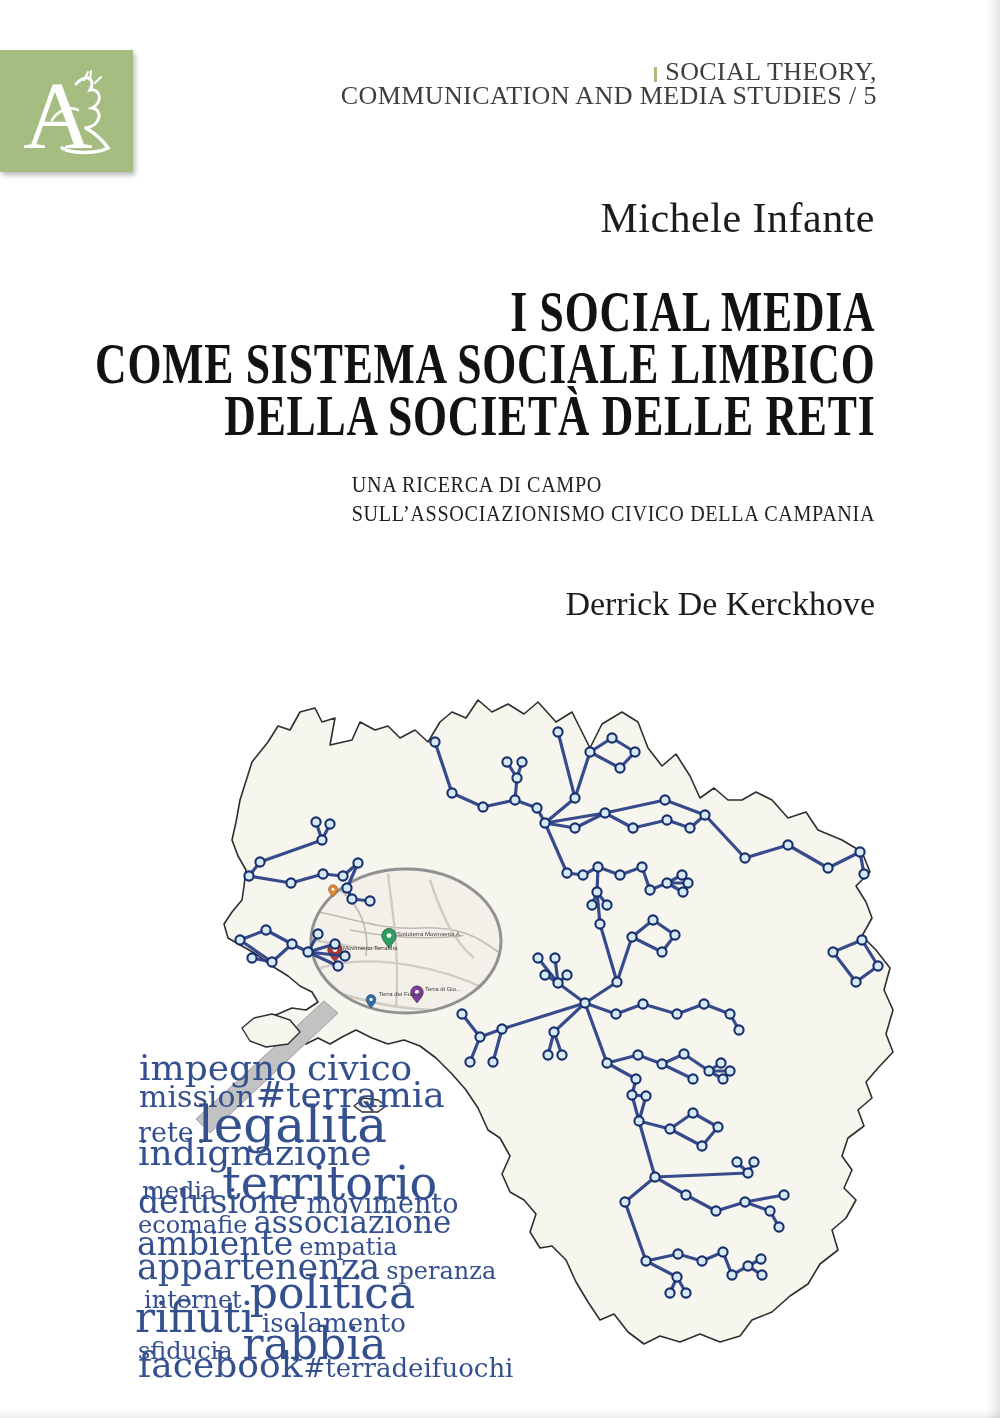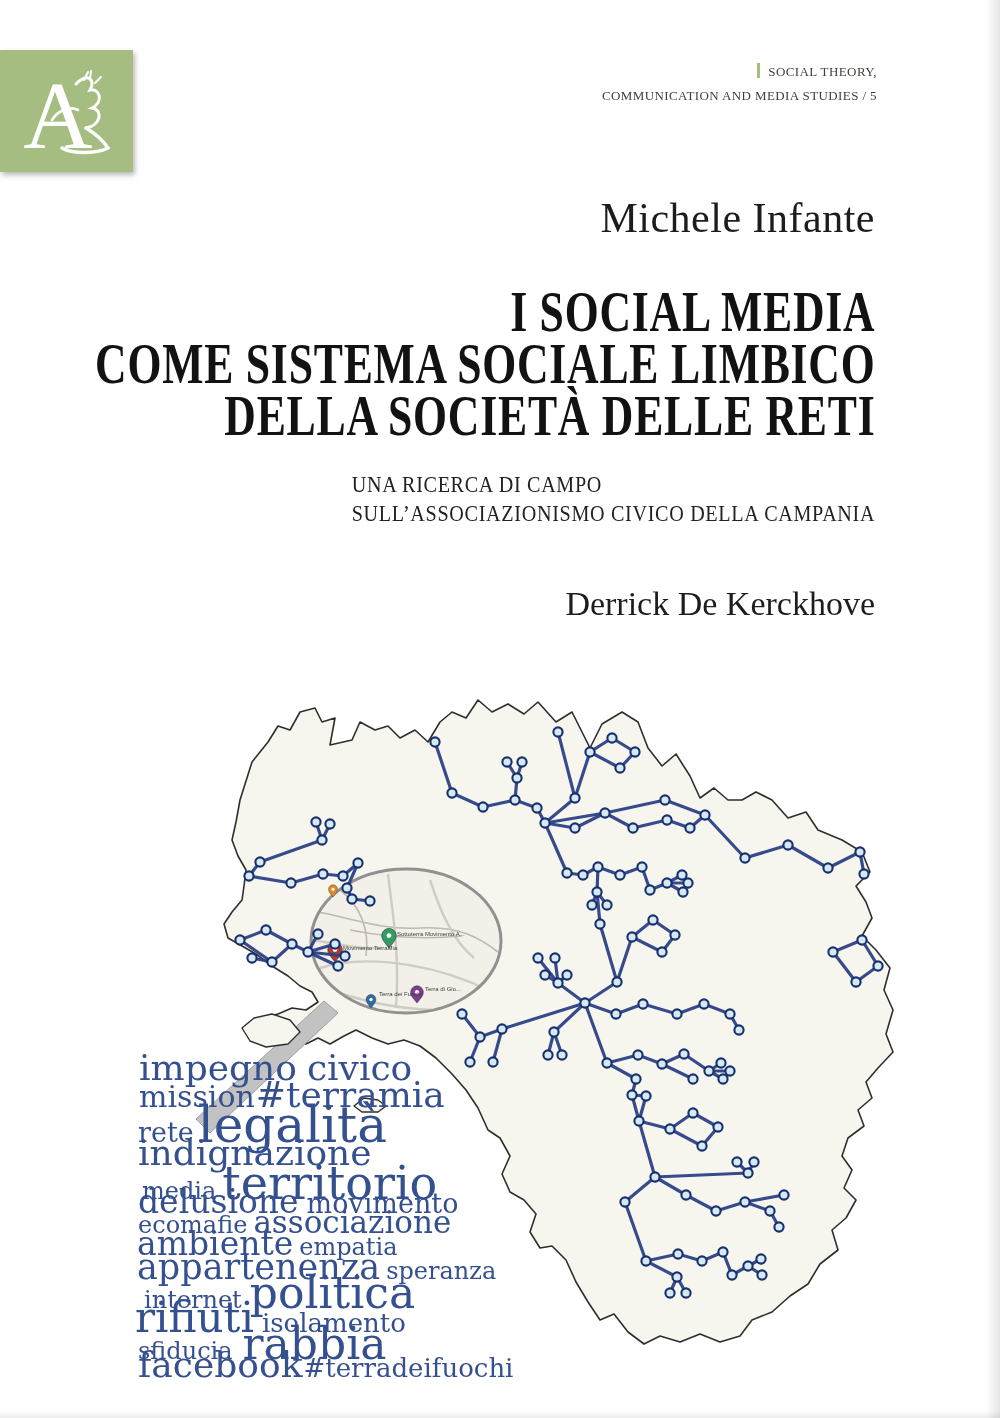--- a/index.html
+++ b/index.html
@@ -1,21 +1,21 @@
 <!DOCTYPE html>
 <html><head>
 <meta charset="utf-8">
 <style>
   html,body{margin:0;padding:0;background:#888;}
   .cover{position:relative;width:1000px;height:1418px;background:#ffffff;overflow:hidden;
          font-family:"Liberation Serif",serif;margin:0 auto;}
   
   .logo{position:absolute;left:0;top:50px;width:133px;height:122px;box-shadow:2px 3px 5px rgba(0,0,0,.28);}
   
-  .series{position:absolute;right:123px;top:60px;text-align:right;font-size:13px;line-height:24px;
+  .series{position:absolute;right:123px;top:60px;text-align:right;font-size:26px;line-height:24px;
           color:#3f3e39;letter-spacing:.4px;white-space:nowrap;}
   .series .bar{display:inline-block;width:3px;height:15px;margin-right:8px;vertical-align:-2px;}
   
   .author{position:absolute;right:125px;top:194px;font-size:42px;color:#1c1c1c;letter-spacing:.5px;}
   
   .title{position:absolute;right:125px;top:286px;text-align:right;color:#121212;}
   .title-line{display:block;transform:scaleX(.78);transform-origin:100% 50%;
               font-size:56px;line-height:52px;font-weight:700;letter-spacing:1px;white-space:nowrap;}
   
   .subtitle{position:absolute;right:125px;top:470px;text-align:left;color:#222;}

